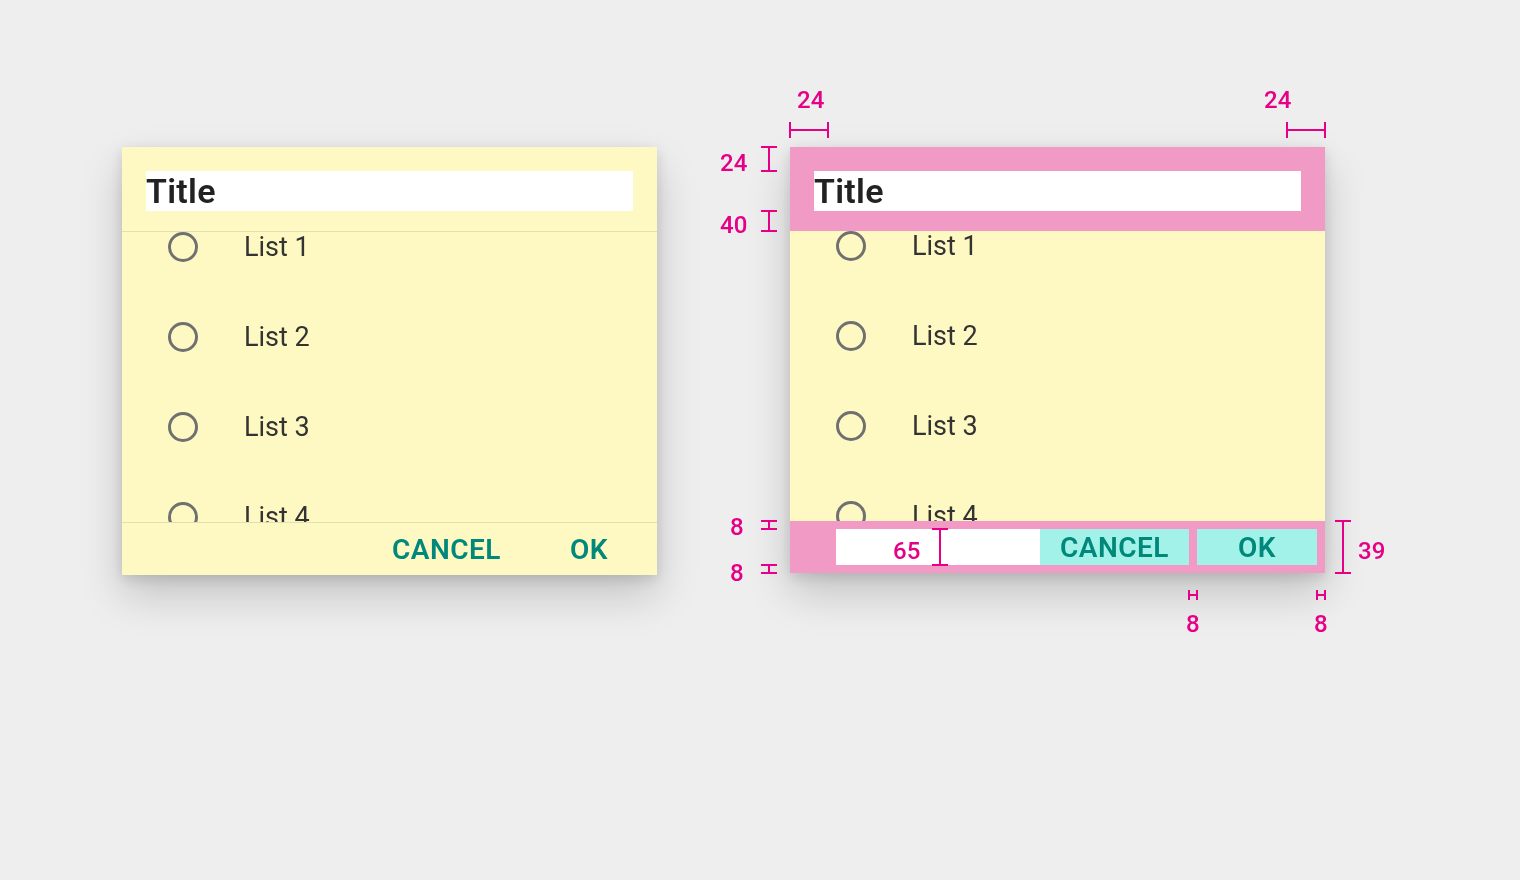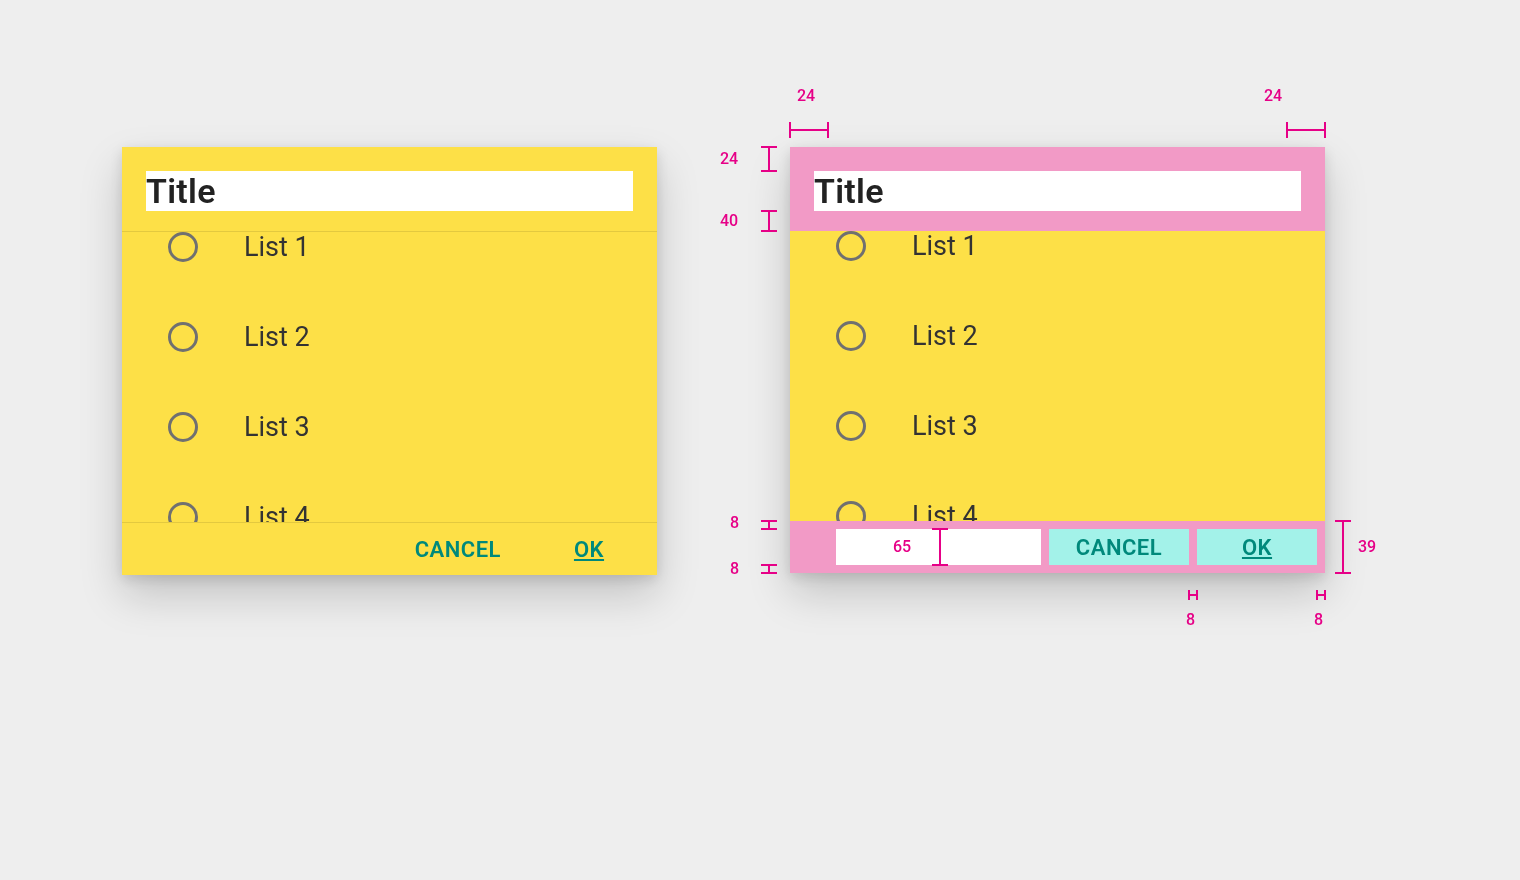--- a/index.html
+++ b/index.html
@@ -7,21 +7,21 @@
     width: 1520px;
     height: 880px;
     background: #eeeeee;
     font-family: Roboto, "Helvetica Neue", Arial, sans-serif;
     position: relative;
     overflow: hidden;
   }
   .dialog {
     position: absolute;
     width: 535px;
-    background: #fde047;
+    background: #fef9c3;
     box-shadow: 0 20px 40px rgba(0,0,0,.18), 0 4px 12px rgba(0,0,0,.12);
   }
   .dialog.left { left: 122px; top: 147px; }
   .dialog.right { left: 790px; top: 147px; }
 
   
   .hdr { position: relative; }
   .hdr .pad-top { height: 24px; }
   .hdr .pad-bot { height: 20px; }
   .hdr .title-row { padding: 0 24px; position: relative; z-index: 2; }
@@ -53,34 +53,34 @@
   .list-clip { height: 290px; overflow:hidden; position:relative; }
   .list-inner { position:relative; top:-30px; }
 
   
   .footer { position:relative; height:52px; }
   .footer .buttons {
     position:absolute; right:8px; top:8px; bottom:8px; display:flex;
   }
   .btn {
     height:36px; display:flex; align-items:center; justify-content:center;
-    font-size:22px; font-weight:600; color:#00897b; letter-spacing:.5px;
+    font-size:28px; font-weight:600; color:#00897b; letter-spacing:.5px;
     padding: 0 20px; min-width: 120px;
     cursor:pointer;
   }
-  .btn + .btn { margin-left:8px;text-decoration:underline; }
+  .btn + .btn { margin-left:8px; }
   .footer.highlight { background:#f29ac6; }
   .footer.highlight .btn { background:#a3f2e9; }
   .footer .filler-white {
     position:absolute; left:46px; top:8px; height:36px; background:#fff;
   }
 
   
   .ann {
-    position:absolute; color:#e60087; font-size:16px; font-weight:500;
+    position:absolute; color:#e60087; font-size:24px; font-weight:500;
     font-family: Roboto, Arial, sans-serif;
   }
   svg.marks { position:absolute; overflow:visible; pointer-events:none; }
   .stroke { stroke:#e60087; stroke-width:2; fill:none; }
 </style>
 </head>
 <body>
 
 <div class="dialog left">
   <div class="hdr">

